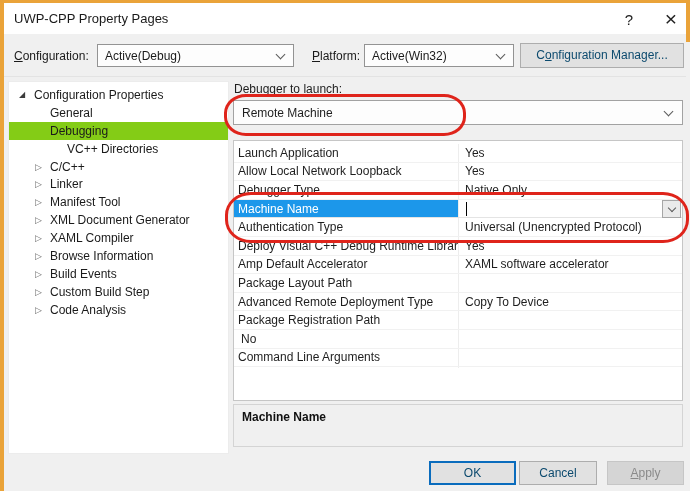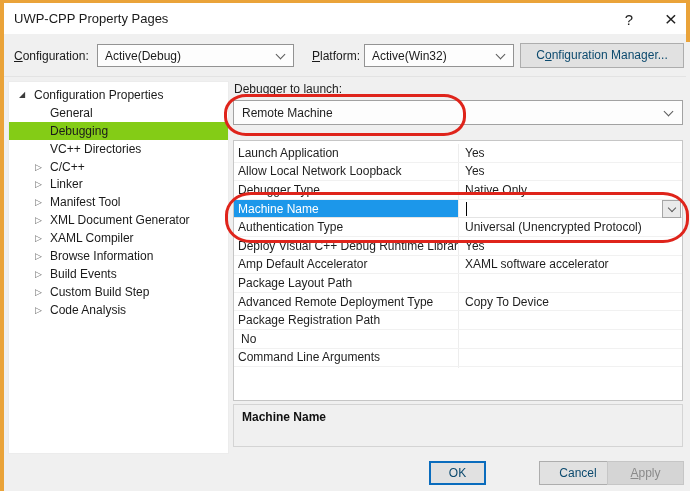--- a/index.html
+++ b/index.html
@@ -51,22 +51,22 @@
   .edit-caret { position: absolute; left: 232px; top: 2px; width: 1px; height: 14px; background: #000; }
   .cell-drop { position: absolute; right: 1px; top: 0.5px; width: 19px; height: 17.4px; background: #eaeaea; border: 1px solid #a6a6a6; }
   .cell-drop .chev { right: 5px; top: 4px; width: 6px; height: 6px; }
 
   
   .desc { position: absolute; left: 233px; top: 404px; width: 450px; height: 43px; background: #f0f0f0; border: 1px solid #d4d4d4; padding: 5px 8px; }
   .desc-title { font-weight: bold; font-size: 12px; color: #111; }
   .desc-text { margin-top: 3px; font-size: 12px; color: #222; }
 
   
-  .btn-ok     { position: absolute; left: 429px; top: 461px; width: 57px; height: 24px; line-height: 20px; border: 2px solid #0a6cbd; }
-  .btn-cancel { position: absolute; left: 539px; top: 461px; width: 78px; height: 24px; line-height: 22px; }
+  .btn-ok     { position: absolute; left: 429px; top: 461px; width: 87px; height: 24px; line-height: 20px; border: 2px solid #0a6cbd; }
+  .btn-cancel { position: absolute; left: 519px; top: 461px; width: 78px; height: 24px; line-height: 22px; }
   .btn-apply  { position: absolute; left: 607px; top: 461px; width: 77px; height: 24px; line-height: 22px; background: #d5d5d5; border-color: #c6c6c6; color: #8a8a8a; }
 
   
   .red-oval-1 { position: absolute; left: 224px; top: 94px; width: 242px; height: 42px; border: 3px solid #df241b; border-radius: 22px / 19px; z-index: 30; }
   .red-oval-2 { position: absolute; left: 225px; top: 192px; width: 464px; height: 51px; border: 3px solid #df241b; border-radius: 26px / 23px; z-index: 30; }
   u { text-decoration: underline; }
 </style>
 </head>
 <body>
 
@@ -100,21 +100,21 @@
         <span class="tree-label">Configuration Properties</span>
       </div>
       <div class="tree-row" style="padding-left: 26px;">
         <span class="tree-exp"></span>
         <span class="tree-label">General</span>
       </div>
       <div class="tree-row selected" style="padding-left: 26px;">
         <span class="tree-exp"></span>
         <span class="tree-label">Debugging</span>
       </div>
-      <div class="tree-row" style="padding-left: 26px;">
+      <div class="tree-row" style="padding-left: 43px;">
         <span class="tree-exp"></span>
         <span class="tree-label">VC++ Directories</span>
       </div>
       <div class="tree-row" style="padding-left: 26px;">
         <span class="tree-exp closed">▷</span>
         <span class="tree-label">C/C++</span>
       </div>
       <div class="tree-row" style="padding-left: 26px;">
         <span class="tree-exp closed">▷</span>
         <span class="tree-label">Linker</span>

